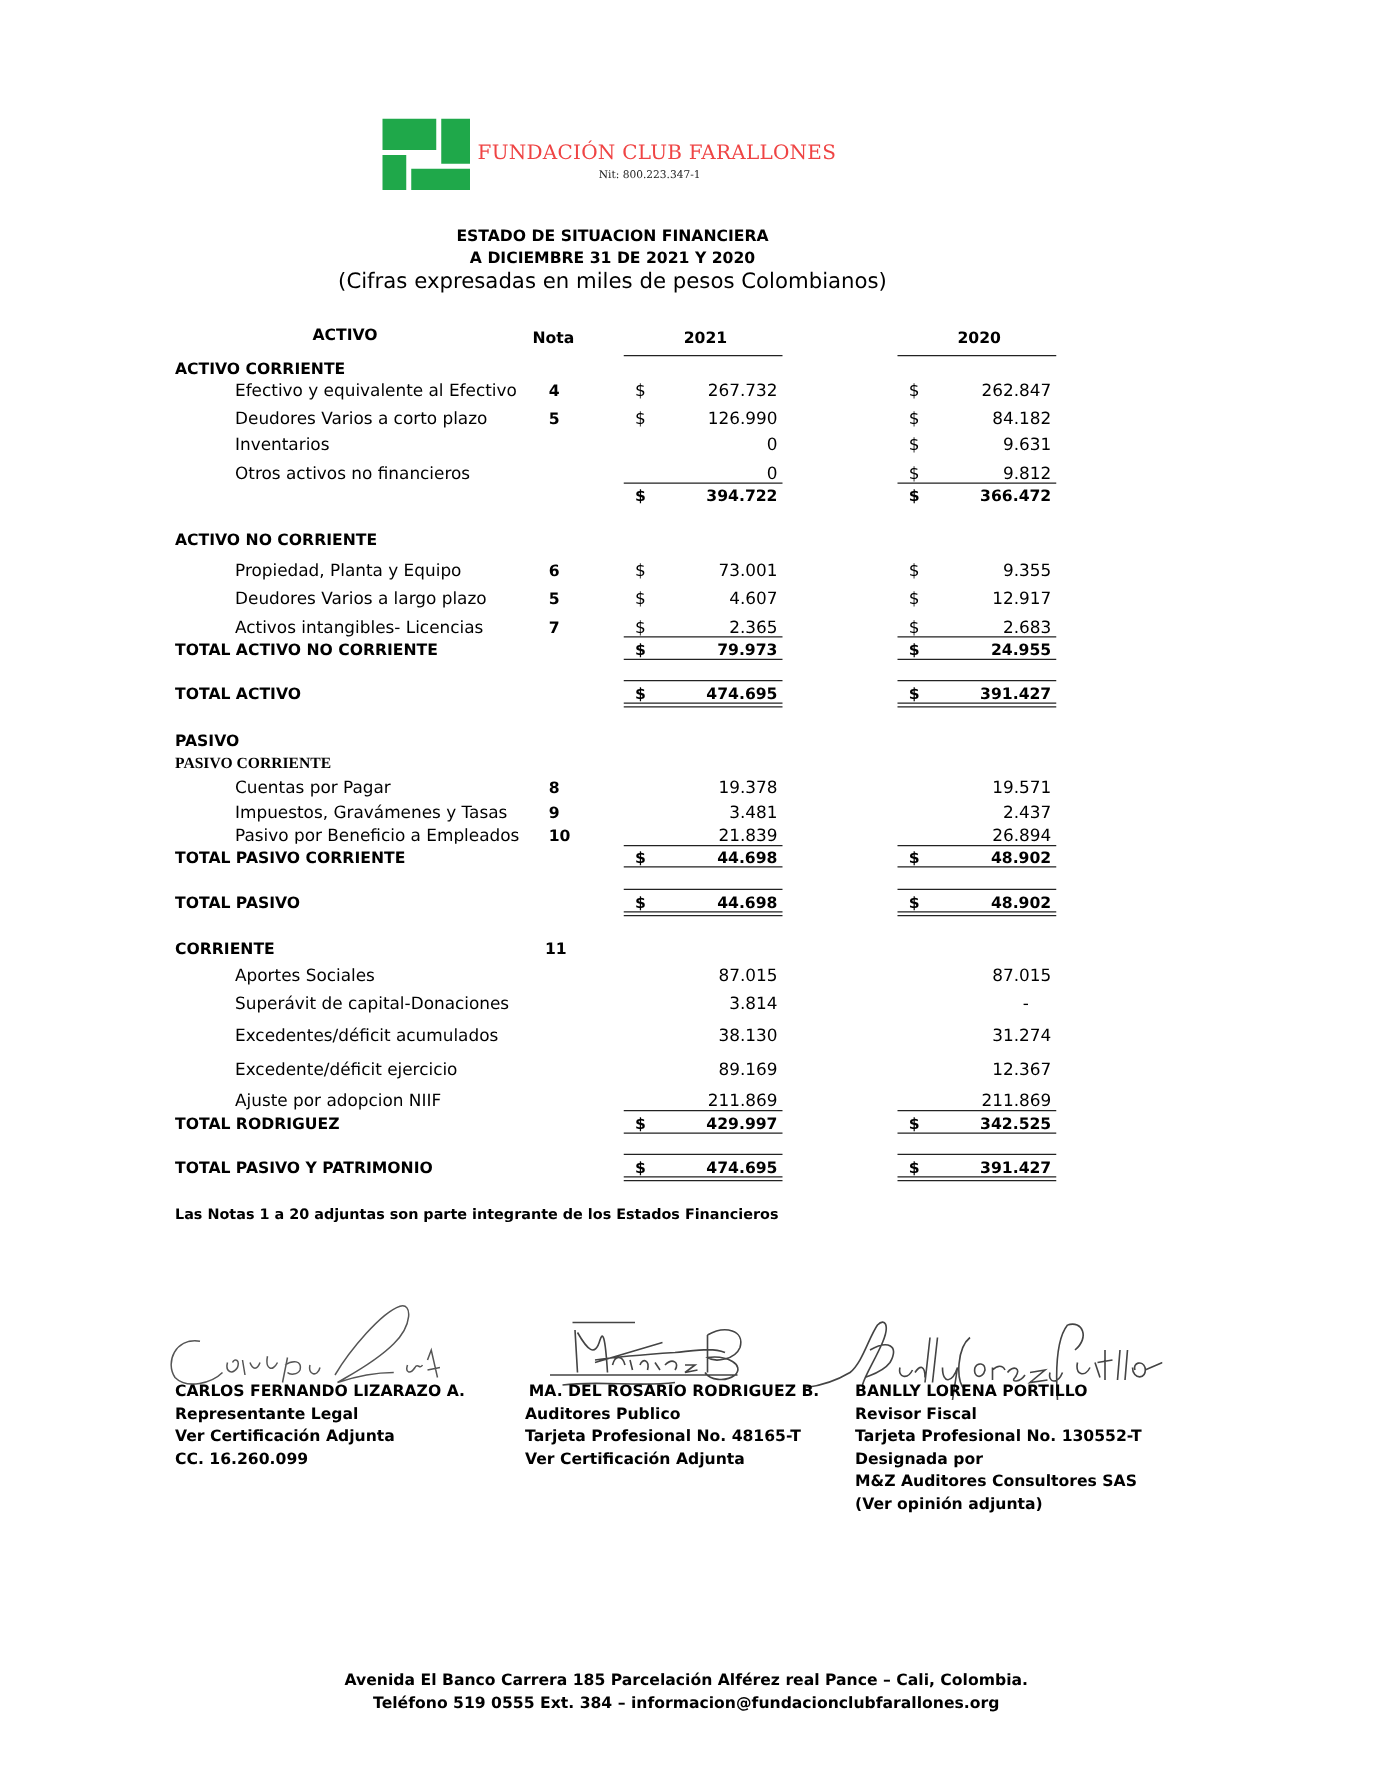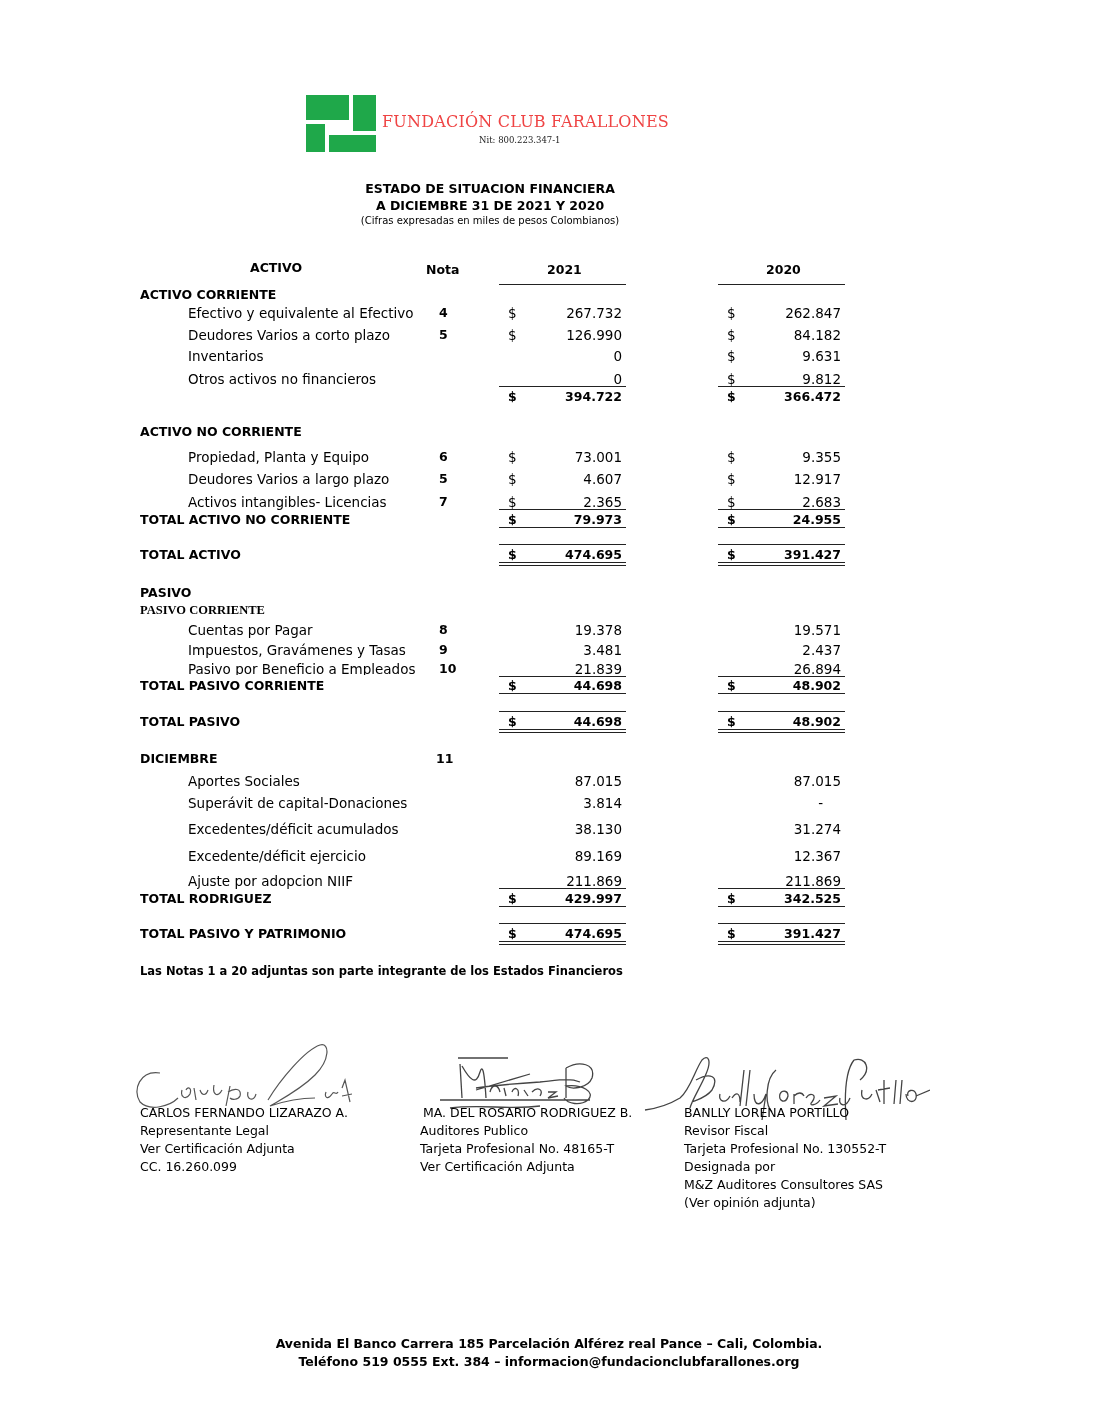--- a/index.html
+++ b/index.html
@@ -13,21 +13,21 @@
   .logo .b2 { left: 47px; top: 0; width: 23px; height: 36px; }
   .logo .b3 { left: 0; top: 29px; width: 19px; height: 28px; }
   .logo .b4 { left: 23px; top: 40px; width: 47px; height: 17px; }
   .org-name { position: absolute; left: 382px; top: 112px; font-family: "DejaVu Serif", serif; font-size: 16px; letter-spacing: 0.2px; color: #ef4444; }
   .org-nit { position: absolute; left: 479px; top: 135px; font-family: "DejaVu Serif", serif; font-size: 8.5px; color: #222; }
 
   
   .title-block { position: absolute; left: 0; width: 980px; text-align: center; }
   .t1 { top: 181px; font-weight: bold; font-size: 12.5px; }
   .t2 { top: 198px; font-weight: bold; font-size: 12.5px; }
-  .t3 { top: 215px; font-size: 10px; }
+  .t3 { top: 215px; font-size: 17px; }
 
   
   .txt { position: absolute; white-space: nowrap; font-size: 13.5px; line-height: 16px; }
   .b { font-weight: bold; font-size: 12.5px; }
   .hdr { font-weight: bold; font-size: 12.5px; }
   .item { left: 188px; width: 232px; overflow: hidden; }
   .nota { left: 439px; font-weight: bold; font-size: 12.5px; }
   .cur21 { left: 508px; }
   .val21 { left: 520px; width: 102px; text-align: right; }
   .cur20 { left: 727px; }
@@ -38,21 +38,21 @@
   .c21 { left: 499px; width: 127px; }
   .c20 { left: 718px; width: 127px; }
   .hdr-line21 { left: 499px; width: 127px; }
   .hdr-line20 { left: 718px; width: 127px; }
   .dbl { position: absolute; height: 4px; border-top: 1px solid #222; border-bottom: 1px solid #222; }
 
   .notes { position: absolute; left: 140px; top: 964px; font-weight: bold; font-size: 11.5px; }
 
   
   .sig-svg { position: absolute; }
-  .sig-block { position: absolute; font-weight: normal; font-size: 12.5px; line-height: 18px; }
+  .sig-block { position: absolute; font-weight: bold; font-size: 12.5px; line-height: 18px; }
   .sig-block div { white-space: nowrap; }
 
   .footer { position: absolute; left: 0; width: 1098px; text-align: center; font-weight: bold; font-size: 12.5px; line-height: 18px; }
 </style>
 </head>
 <body>
 
 <div class="logo">
   <div class="blk b1"></div>
   <div class="blk b2"></div>
@@ -200,21 +200,21 @@
 <div>
   <div class="txt b" style="left:140px;top:714px;">TOTAL PASIVO</div>
   <div class="txt cur21 bold-num" style="top:714px;">$</div>
   <div class="txt val21 bold-num" style="top:714px;">44.698</div>
   <div class="txt cur20 bold-num" style="top:714px;">$</div>
   <div class="txt val20 bold-num" style="top:714px;">48.902</div>
 </div>
 <div class="dbl c21" style="top:729px;"></div>
 <div class="dbl c20" style="top:729px;"></div>
 
-<div class="txt b" style="left:140px;top:751px;">DICIEMBRE</div>
+<div class="txt b" style="left:140px;top:751px;">CORRIENTE</div>
 <div class="txt nota" style="top:751px;left:436px;">11</div>
 
 <div>
   <div class="txt item" style="top:773px;">Aportes  Sociales</div>
   <div class="txt val21" style="top:773px;">87.015</div>
   <div class="txt val20" style="top:773px;">87.015</div>
 </div>
 <div>
   <div class="txt item" style="top:795px;">Superávit de capital-Donaciones</div>
   <div class="txt val21" style="top:795px;">3.814</div>

